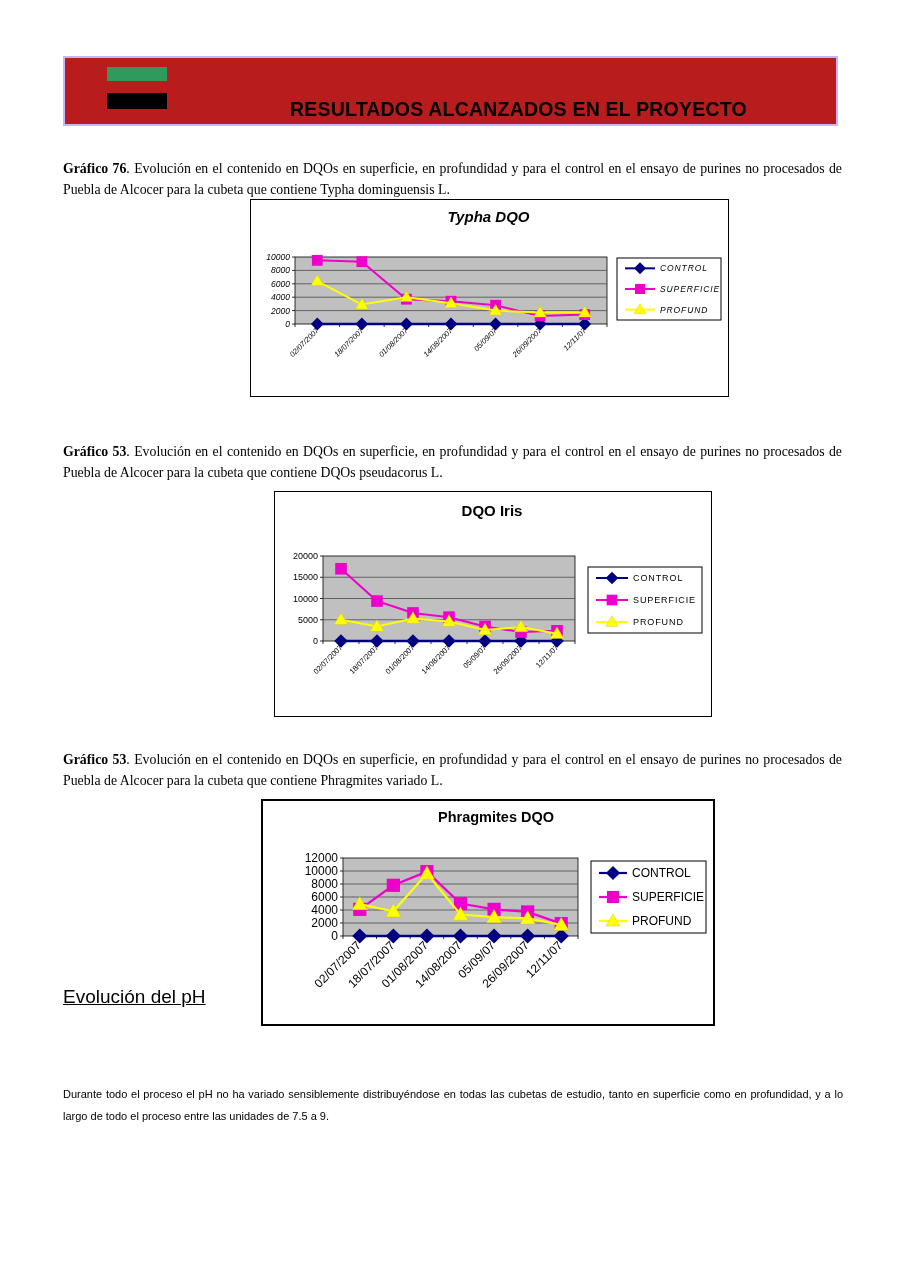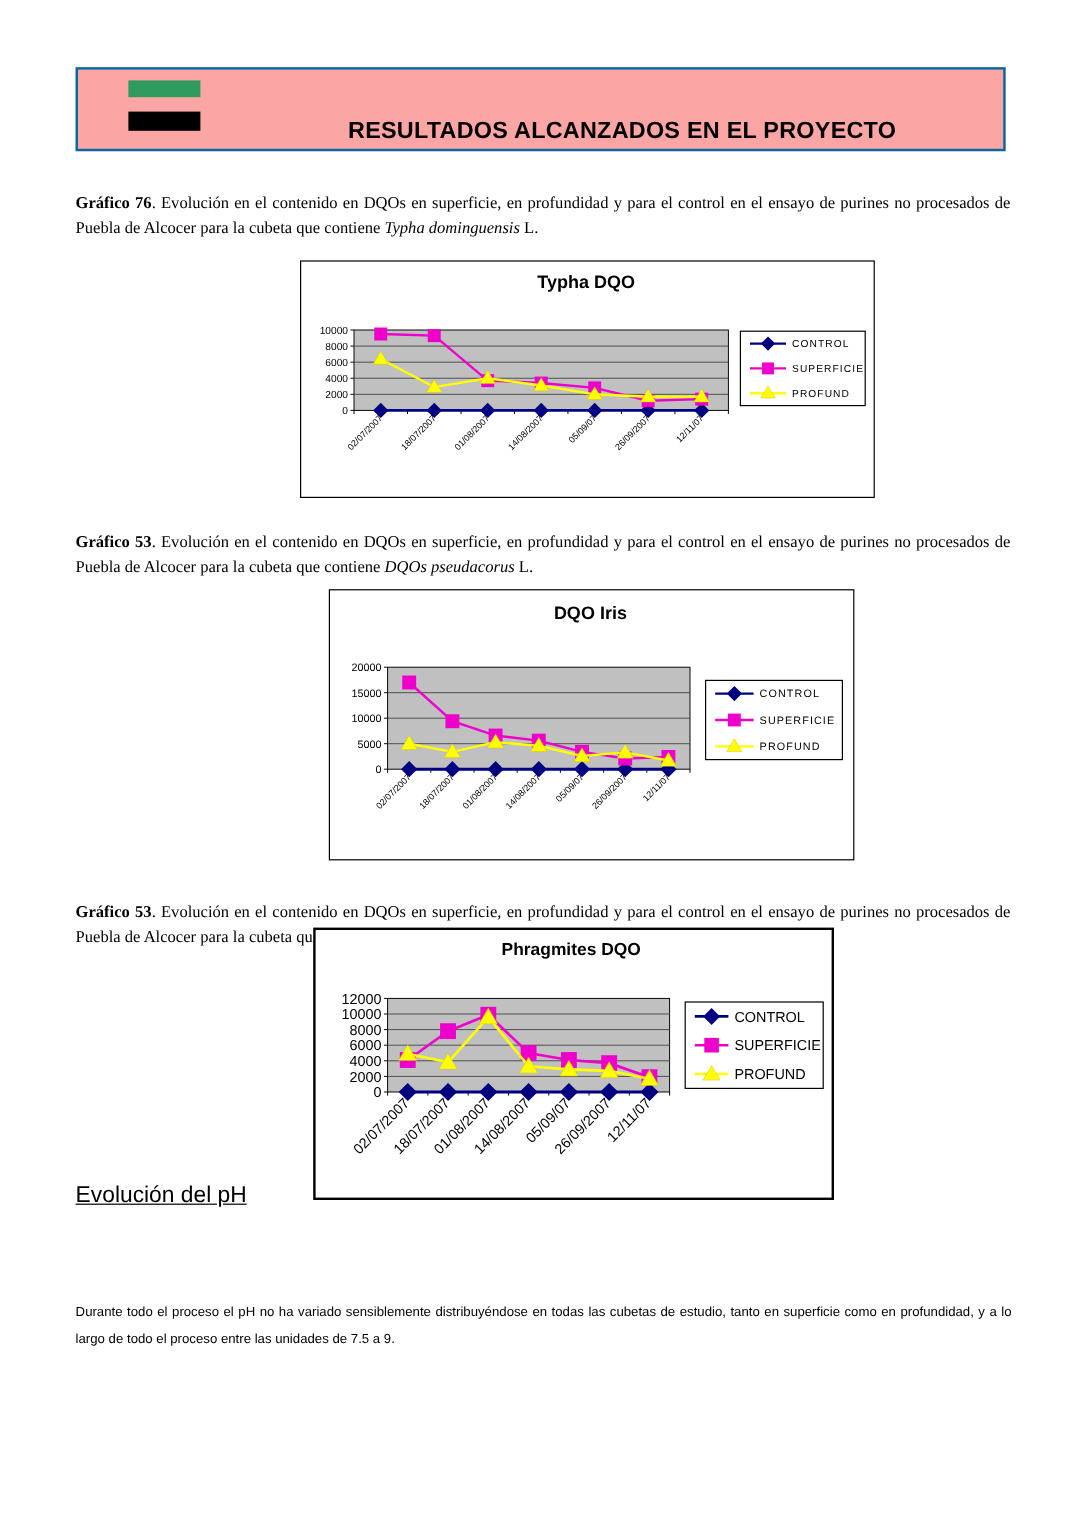--- a/index.html
+++ b/index.html
@@ -3,38 +3,38 @@
 <meta charset="utf-8">
 <style>
   html,body{margin:0;padding:0;}
   body{
     width:905px;height:1280px;position:relative;background:#ffffff;
     font-family:"Liberation Sans",sans-serif;overflow:hidden;
   }
   
   .header-box{
     position:absolute;left:63px;top:56px;width:771px;height:66px;
-    border:2px solid #0369a1;background:#fca5a5;
+    border:2px solid #c4b5fd;background:#b91c1c;
   }
   .logo{position:absolute;left:42px;top:7px;width:60px;height:50px;}
   .logo .bar-green{position:absolute;left:0;top:2px;width:60px;height:14px;}
   .logo .bar-black{position:absolute;left:0;top:28px;width:60px;height:16px;}
   .page-title{
     position:absolute;left:225px;bottom:3px;width:530px;
     font-size:19.5px;font-weight:bold;color:#000;letter-spacing:.2px;
     white-space:nowrap;
   }
   
   .caption{
     position:absolute;left:63px;width:779px;
     font-family:"Liberation Serif",serif;font-size:13.8px;line-height:21px;
     text-align:justify;color:#000;
   }
   .caption .cap-label{font-weight:bold;}
-  .caption .cap-species{font-style:italic;}
+  .caption .cap-species{}
   
   .chart-frame{position:absolute;background:#ffffff;border:1px solid #000;}
   .chart-frame.thick{border-width:2px;}
   .chart-frame svg{display:block;}
   
   .ph-heading{
     position:absolute;left:63px;top:986px;
     font-size:19px;color:#000;text-decoration:underline;
   }
   .ph-paragraph{
@@ -52,21 +52,21 @@
   </div>
   <div class="page-title">RESULTADOS ALCANZADOS EN EL PROYECTO</div>
 </div>
 
 <p class="caption" style="top:144px;"><span class="cap-label">Gráfico 76</span><span>. Evolución en el contenido en DQOs en superficie, en profundidad y para el control en el ensayo de purines no procesados de Puebla de Alcocer para la cubeta que contiene </span><span class="cap-species">Typha dominguensis</span><span> L.</span></p>
 
 <p class="caption" style="top:427px;"><span class="cap-label">Gráfico 53</span><span>. Evolución en el contenido en DQOs en superficie, en profundidad y para el control en el ensayo de purines no procesados de Puebla de Alcocer para la cubeta que contiene </span><span class="cap-species">DQOs pseudacorus</span><span> L.</span></p>
 
 <p class="caption" style="top:735px;"><span class="cap-label">Gráfico 53</span><span>. Evolución en el contenido en DQOs en superficie, en profundidad y para el control en el ensayo de purines no procesados de Puebla de Alcocer para la cubeta que contiene </span><span class="cap-species">Phragmites variado</span><span> L.</span></p>
 
-<div class="chart-frame" style="left:250px;top:217px;width:477px;height:196px;">
+<div class="chart-frame" style="left:250px;top:199px;width:477px;height:196px;font-style:italic;">
     <svg width="475" height="194">
       <text x="237.5" y="22" text-anchor="middle" font-size="15" font-weight="bold" font-family="&quot;Liberation Sans&quot;,sans-serif">Typha DQO</text>
       <rect x="44" y="57" width="312" height="67" fill="#c0c0c0" stroke="#000" stroke-width="0.8"></rect>
       <line x1="41" y1="124" x2="44" y2="124" stroke="#000" stroke-width="0.8"></line>
       <text x="39" y="127.06" text-anchor="end" font-size="8.5" font-family="&quot;Liberation Sans&quot;,sans-serif">0</text>
       <line x1="44" y1="110.6" x2="356" y2="110.6" stroke="#4a4a4a" stroke-width="0.8"></line>
       <line x1="41" y1="110.6" x2="44" y2="110.6" stroke="#000" stroke-width="0.8"></line>
       <text x="39" y="113.66" text-anchor="end" font-size="8.5" font-family="&quot;Liberation Sans&quot;,sans-serif">2000</text>
       <line x1="44" y1="97.2" x2="356" y2="97.2" stroke="#4a4a4a" stroke-width="0.8"></line>
       <line x1="41" y1="97.2" x2="44" y2="97.2" stroke="#000" stroke-width="0.8"></line>
@@ -193,21 +193,21 @@
       <text x="358" y="89.24" font-size="9" letter-spacing="0.9" font-family="&quot;Liberation Sans&quot;,sans-serif">CONTROL</text>
       <line x1="321" y1="108" x2="353" y2="108" stroke="#ee00cc" stroke-width="2"></line>
       <rect x="331.664" y="102.664" width="10.672" height="10.672" fill="#ee00cc"></rect>
       <text x="358" y="111.24" font-size="9" letter-spacing="0.9" font-family="&quot;Liberation Sans&quot;,sans-serif">SUPERFICIE</text>
       <line x1="321" y1="130" x2="353" y2="130" stroke="#ffff00" stroke-width="2"></line>
       <polygon points="337,123.664 343.336,134.336 330.664,134.336" fill="#ffff00" stroke="#d8c000" stroke-width="0.4"></polygon>
       <text x="358" y="133.24" font-size="9" letter-spacing="0.9" font-family="&quot;Liberation Sans&quot;,sans-serif">PROFUND</text>
     </svg>
   </div>
 
-<div class="chart-frame thick" style="left:261px;top:773px;width:430px;height:223px;">
+<div class="chart-frame thick" style="left:261px;top:799px;width:430px;height:223px;padding-left:20px;">
     <svg width="426" height="219">
       <text x="213" y="21" text-anchor="middle" font-size="14.5" font-weight="bold" font-family="&quot;Liberation Sans&quot;,sans-serif">Phragmites DQO</text>
       <rect x="60" y="57" width="235" height="78" fill="#c0c0c0" stroke="#000" stroke-width="0.8"></rect>
       <line x1="57" y1="135" x2="60" y2="135" stroke="#000" stroke-width="0.8"></line>
       <text x="55" y="139.32" text-anchor="end" font-size="12" font-family="&quot;Liberation Sans&quot;,sans-serif">0</text>
       <line x1="60" y1="122" x2="295" y2="122" stroke="#4a4a4a" stroke-width="0.8"></line>
       <line x1="57" y1="122" x2="60" y2="122" stroke="#000" stroke-width="0.8"></line>
       <text x="55" y="126.32" text-anchor="end" font-size="12" font-family="&quot;Liberation Sans&quot;,sans-serif">2000</text>
       <line x1="60" y1="109" x2="295" y2="109" stroke="#4a4a4a" stroke-width="0.8"></line>
       <line x1="57" y1="109" x2="60" y2="109" stroke="#000" stroke-width="0.8"></line>

